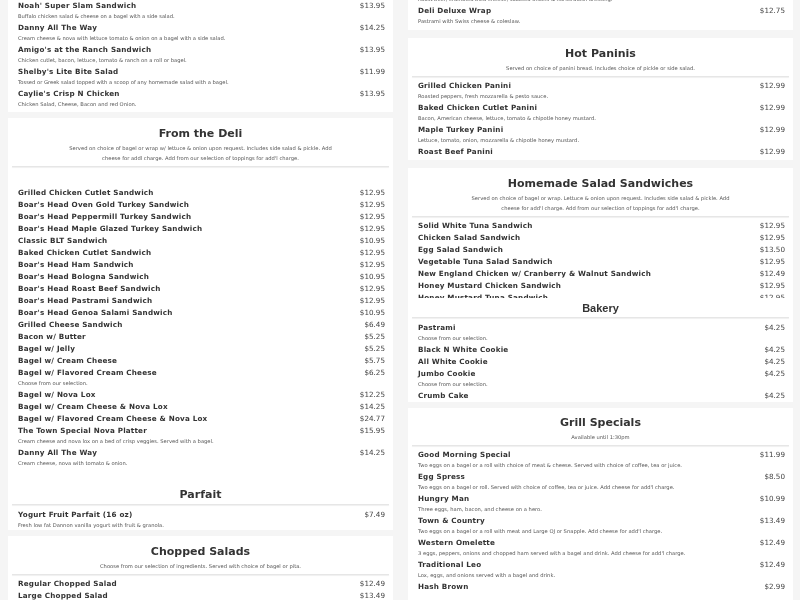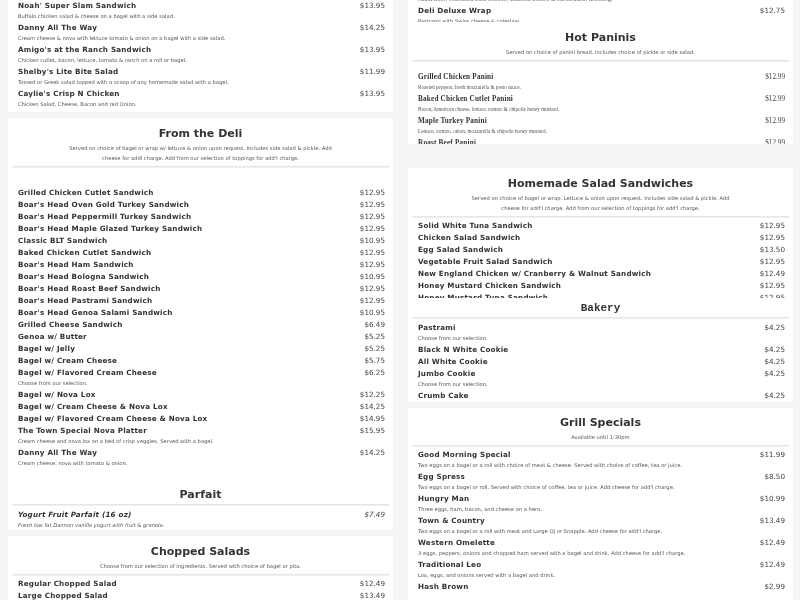--- a/index.html
+++ b/index.html
@@ -102,21 +102,21 @@
         </div>
         <div class="item">
           <div class="item-name">Boar's Head Genoa Salami Sandwich</div>
           <div class="item-price">$10.95</div>
         </div>
         <div class="item">
           <div class="item-name">Grilled Cheese Sandwich</div>
           <div class="item-price">$6.49</div>
         </div>
         <div class="item">
-          <div class="item-name">Genoa w/ Butter</div>
+          <div class="item-name">Bacon w/ Butter</div>
           <div class="item-price">$5.25</div>
         </div>
         <div class="item">
           <div class="item-name">Bagel w/ Jelly</div>
           <div class="item-price">$5.25</div>
         </div>
         <div class="item">
           <div class="item-name">Bagel w/ Cream Cheese</div>
           <div class="item-price">$5.75</div>
         </div>
@@ -128,41 +128,41 @@
         <div class="item">
           <div class="item-name">Bagel w/ Nova Lox</div>
           <div class="item-price">$12.25</div>
         </div>
         <div class="item">
           <div class="item-name">Bagel w/ Cream Cheese &amp; Nova Lox</div>
           <div class="item-price">$14.25</div>
         </div>
         <div class="item">
           <div class="item-name">Bagel w/ Flavored Cream Cheese &amp; Nova Lox</div>
-          <div class="item-price">$14.95</div>
+          <div class="item-price">$24.77</div>
         </div>
         <div class="item">
           <div class="item-name">The Town Special Nova Platter</div>
           <div class="item-price">$15.95</div>
           <div class="item-desc">Cream cheese and nova lox on a bed of crisp veggies. Served with a bagel.</div>
         </div>
         <div class="item">
           <div class="item-name">Danny All The Way</div>
           <div class="item-price">$14.25</div>
           <div class="item-desc">Cream cheese, nova with tomato &amp; onion.</div>
         </div>
       </div>
   </div>
 
   <div class="card" style="top:480px;height:50px;">
     <div class="section-header" style="padding-top:8px;">
       <div class="section-title">Parfait</div>
     </div>
     <div class="divider"></div>
-    <div style="padding-top:4px;font-style:italic;">
+    <div style="padding-top:4px;">
         <div class="item">
           <div class="item-name">Yogurt Fruit Parfait (16 oz)</div>
           <div class="item-price">$7.49</div>
           <div class="item-desc">Fresh low fat Dannon vanilla yogurt with fruit &amp; granola.</div>
         </div>
       </div>
   </div>
 
   <div class="card" style="top:536px;height:64px;">
     <div class="section-header" style="padding-top:9px;">
@@ -189,27 +189,27 @@
     <div class="item-desc" style="padding-left:10px;margin-top:-6px;">Roast beef, crumbled bleu cheese, sauteed onions &amp; horseradish dressing.</div>
     <div>
         <div class="item">
           <div class="item-name">Deli Deluxe Wrap</div>
           <div class="item-price">$12.75</div>
           <div class="item-desc">Pastrami with Swiss cheese &amp; coleslaw.</div>
         </div>
       </div>
   </div>
 
-  <div class="card" style="top:22px;height:122px;">
+  <div class="card" style="top:38px;height:122px;">
     <div class="section-header" style="padding-top:9px;">
       <div class="section-title">Hot Paninis</div>
       <div class="section-sub">Served on choice of panini bread. Includes choice of pickle or side salad.</div>
     </div>
     <div class="divider"></div>
-    <div style="padding-top:10px;font-family:Liberation Serif, serif;">
+    <div style="padding-top:3px;">
         <div class="item">
           <div class="item-name">Grilled Chicken Panini</div>
           <div class="item-price">$12.99</div>
           <div class="item-desc">Roasted peppers, fresh mozzarella &amp; pesto sauce.</div>
         </div>
         <div class="item">
           <div class="item-name">Baked Chicken Cutlet Panini</div>
           <div class="item-price">$12.99</div>
           <div class="item-desc">Bacon, American cheese, lettuce, tomato &amp; chipotle honey mustard.</div>
         </div>
@@ -239,41 +239,41 @@
         </div>
         <div class="item">
           <div class="item-name">Chicken Salad Sandwich</div>
           <div class="item-price">$12.95</div>
         </div>
         <div class="item">
           <div class="item-name">Egg Salad Sandwich</div>
           <div class="item-price">$13.50</div>
         </div>
         <div class="item">
-          <div class="item-name">Vegetable Fruit Salad Sandwich</div>
+          <div class="item-name">Vegetable Tuna Salad Sandwich</div>
           <div class="item-price">$12.95</div>
         </div>
         <div class="item">
           <div class="item-name">New England Chicken w/ Cranberry &amp; Walnut Sandwich</div>
           <div class="item-price">$12.49</div>
         </div>
         <div class="item">
           <div class="item-name">Honey Mustard Chicken Sandwich</div>
           <div class="item-price">$12.95</div>
         </div>
         <div class="item">
           <div class="item-name">Honey Mustard Tuna Sandwich</div>
           <div class="item-price">$12.95</div>
         </div>
       </div>
   </div>
 
   <div class="card" style="top:298px;height:104px;">
     <div class="section-header" style="padding-top:4px;">
-      <div class="section-title" style="font-family:Liberation Mono, monospace;">Bakery</div>
+      <div class="section-title" style="font-family:Liberation Sans, sans-serif;">Bakery</div>
     </div>
     <div class="divider"></div>
     <div style="padding-top:4px;">
         <div class="item">
           <div class="item-name">Pastrami</div>
           <div class="item-price">$4.25</div>
           <div class="item-desc">Choose from our selection.</div>
         </div>
         <div class="item">
           <div class="item-name">Black N White Cookie</div>

